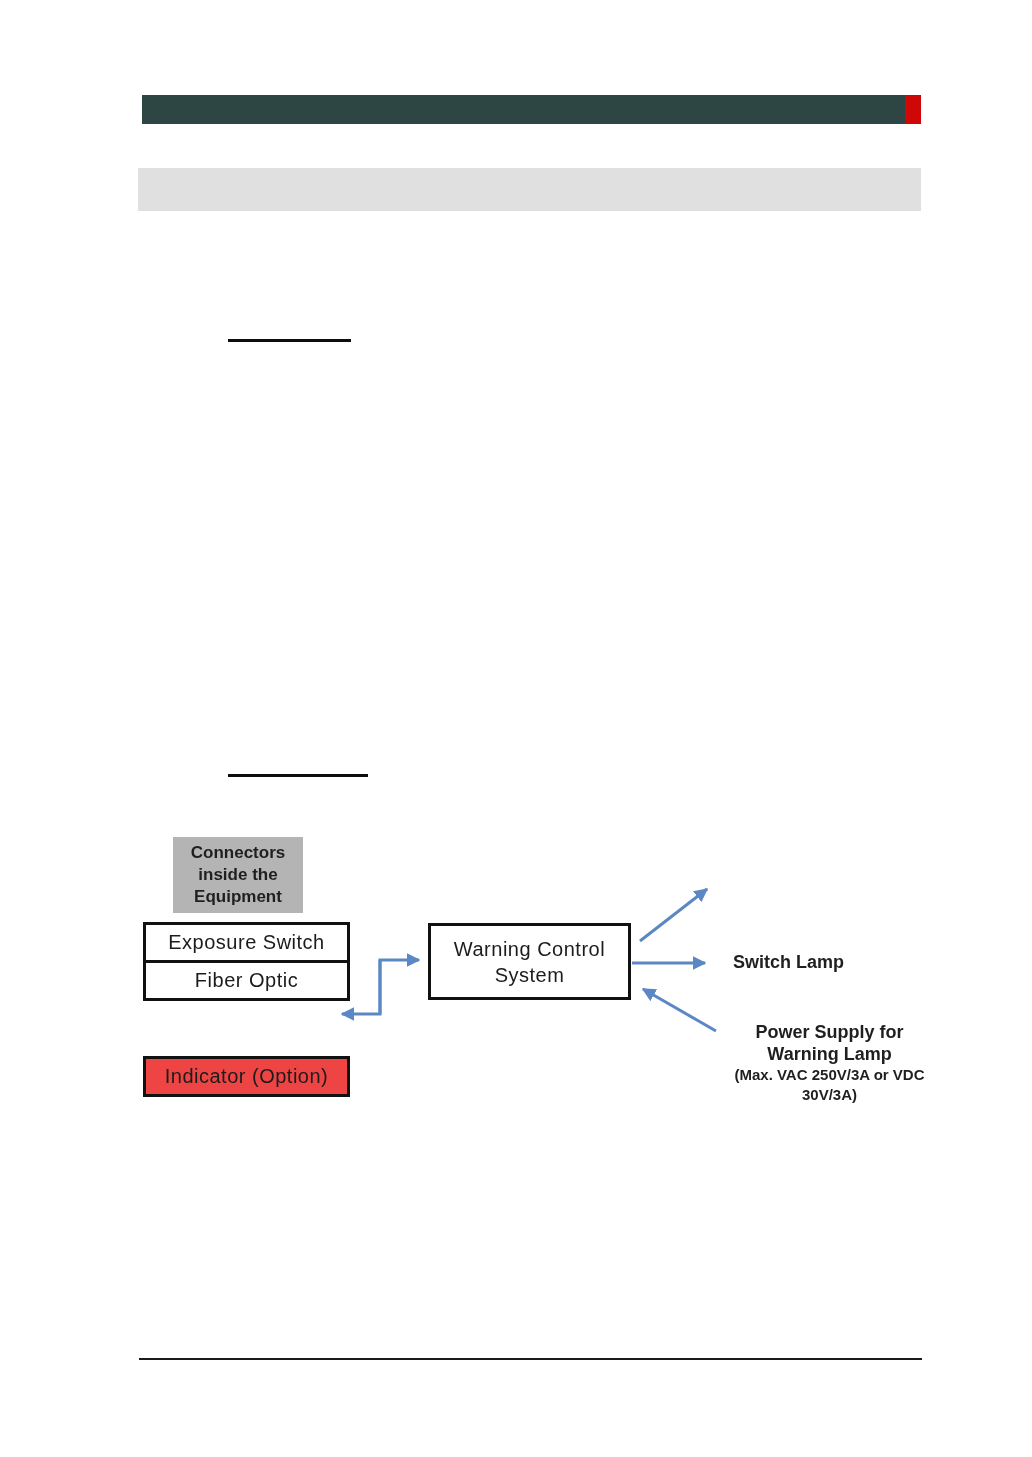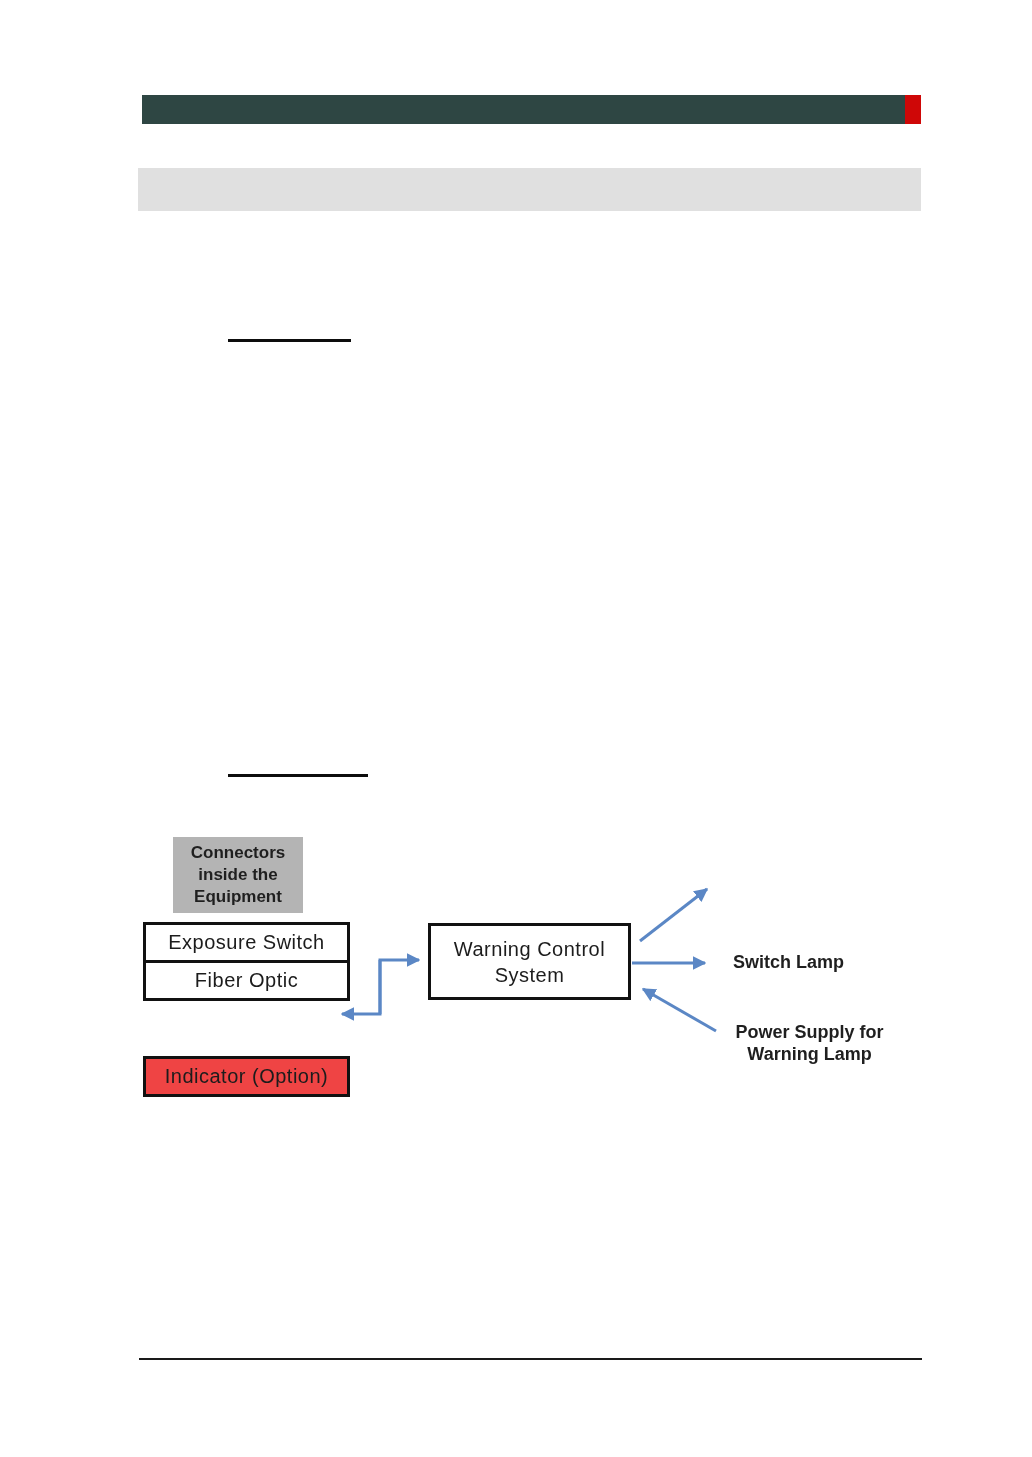--- a/index.html
+++ b/index.html
@@ -39,21 +39,21 @@
   .eq-box-3{top:1056px;background:#ef4444;}
   .control-box{
     position:absolute;left:428px;top:923px;width:203px;height:77px;
     border:3px solid #111111;background:#ffffff;box-sizing:border-box;
     display:flex;align-items:center;justify-content:center;text-align:center;
     font-size:20px;line-height:26px;color:#1c1c1c;letter-spacing:0.5px;
   }
   .out-label{position:absolute;font-weight:bold;color:#1f1f1f;text-align:center;}
   .out-door{left:705px;top:874px;width:180px;font-size:18px;line-height:22px;}
   .out-lamp{left:733px;top:952px;width:160px;font-size:18px;text-align:left;}
-  .out-power{left:712px;top:1021px;width:195px;}
+  .out-power{left:732px;top:1021px;width:195px;}
   .out-power .power-title{font-size:18px;line-height:22px;font-weight:bold;}
   .out-power .power-note{font-size:15px;line-height:20px;font-weight:bold;}
   
   .arrow-layer{position:absolute;left:0;top:0;width:1032px;height:1457px;pointer-events:none;}
   
   .footer-rule{position:absolute;left:139px;top:1358px;width:783px;height:2px;background:#1a1a1a;}
 </style>
 </head>
 <body>
 
@@ -86,17 +86,18 @@
     <path d="M640,941 L707,889" fill="none" stroke-width="3" marker-end="url(#ah)" stroke="#5b87c5"></path>
     <path d="M632,963 L705,963" fill="none" stroke-width="3" marker-end="url(#ah)" stroke="#5b87c5"></path>
     <path d="M716,1031 L643,989" fill="none" stroke-width="3" marker-end="url(#ah)" stroke="#5b87c5"></path>
   </svg>
 
 
   <div class="out-label out-lamp">Switch Lamp</div>
 
   <div class="out-label out-power">
     <div class="power-title">Power Supply for Warning Lamp</div>
+    <div class="power-note">(Max. VAC 250V/3A or VDC 30V/3A)</div>
   </div>
 
   <div class="footer-rule"></div>
 
 </div>
 
 </body></html>

